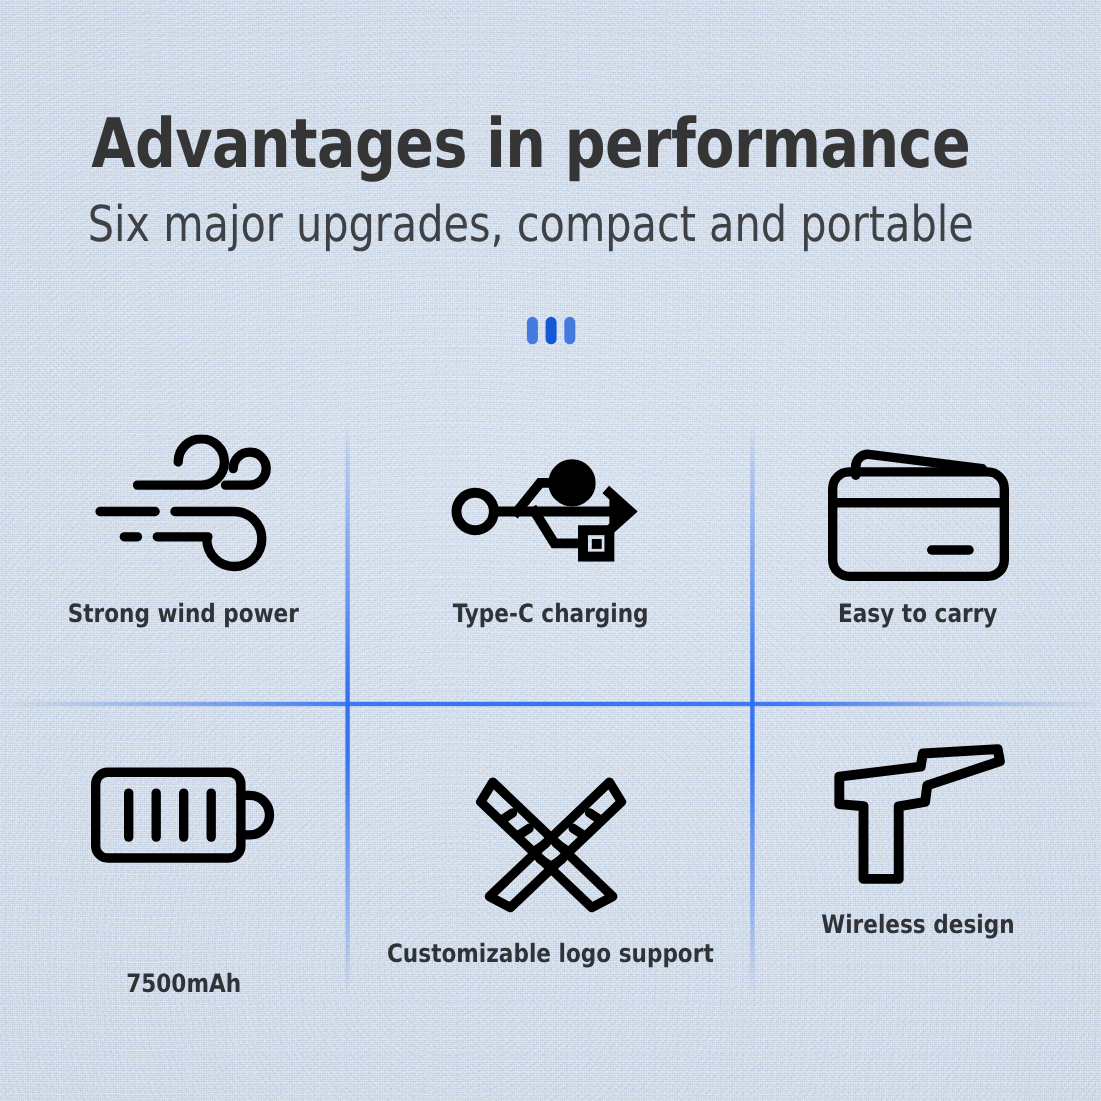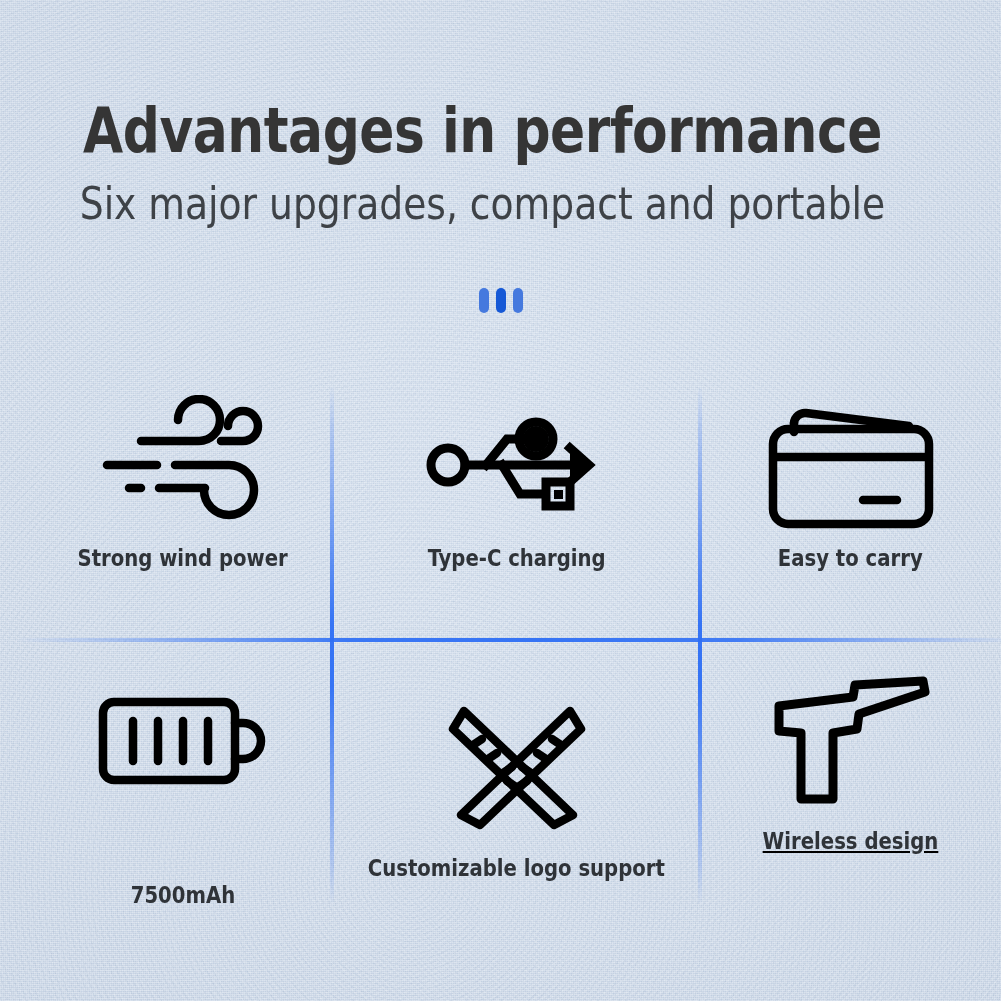--- a/index.html
+++ b/index.html
@@ -91,21 +91,21 @@
     height: 25px;
     border-radius: 5px;
   }
   .dot.side { background: #4579de; }
   .dot.mid  { background: #1558d6; }
 
   
   .grid {
     position: absolute;
     top: 385px;
-    left: 16px;
+    left: 0;
     width: 872px;
     height: 520px;
   }
   .cell {
     position: absolute;
     width: 333px;
     height: 255px;
     display: flex;
     flex-direction: column;
     align-items: center;
@@ -125,21 +125,21 @@
     white-space: nowrap;
     transform: scaleX(.95);
   }
 
   
   .c0 { left: 0px;   top: 0px; }
   .c1 { left: 334px; top: 0px; }
   .c2 { left: 668px; top: 0px; }
   .c3 { left: 0px;   top: 268px; justify-content: space-between; }
   .c4 { left: 334px; top: 268px; justify-content: center; }
-  .c5 { left: 668px; top: 268px; text-decoration: underline; }
+  .c5 { left: 668px; top: 268px; }
 
   
   .c3 .icon-wrap, .c4 .icon-wrap, .c5 .icon-wrap { height: 175px; }
 
   
   .vline {
     position: absolute;
     top: 0px;
     width: 4px;
     height: 520px;

